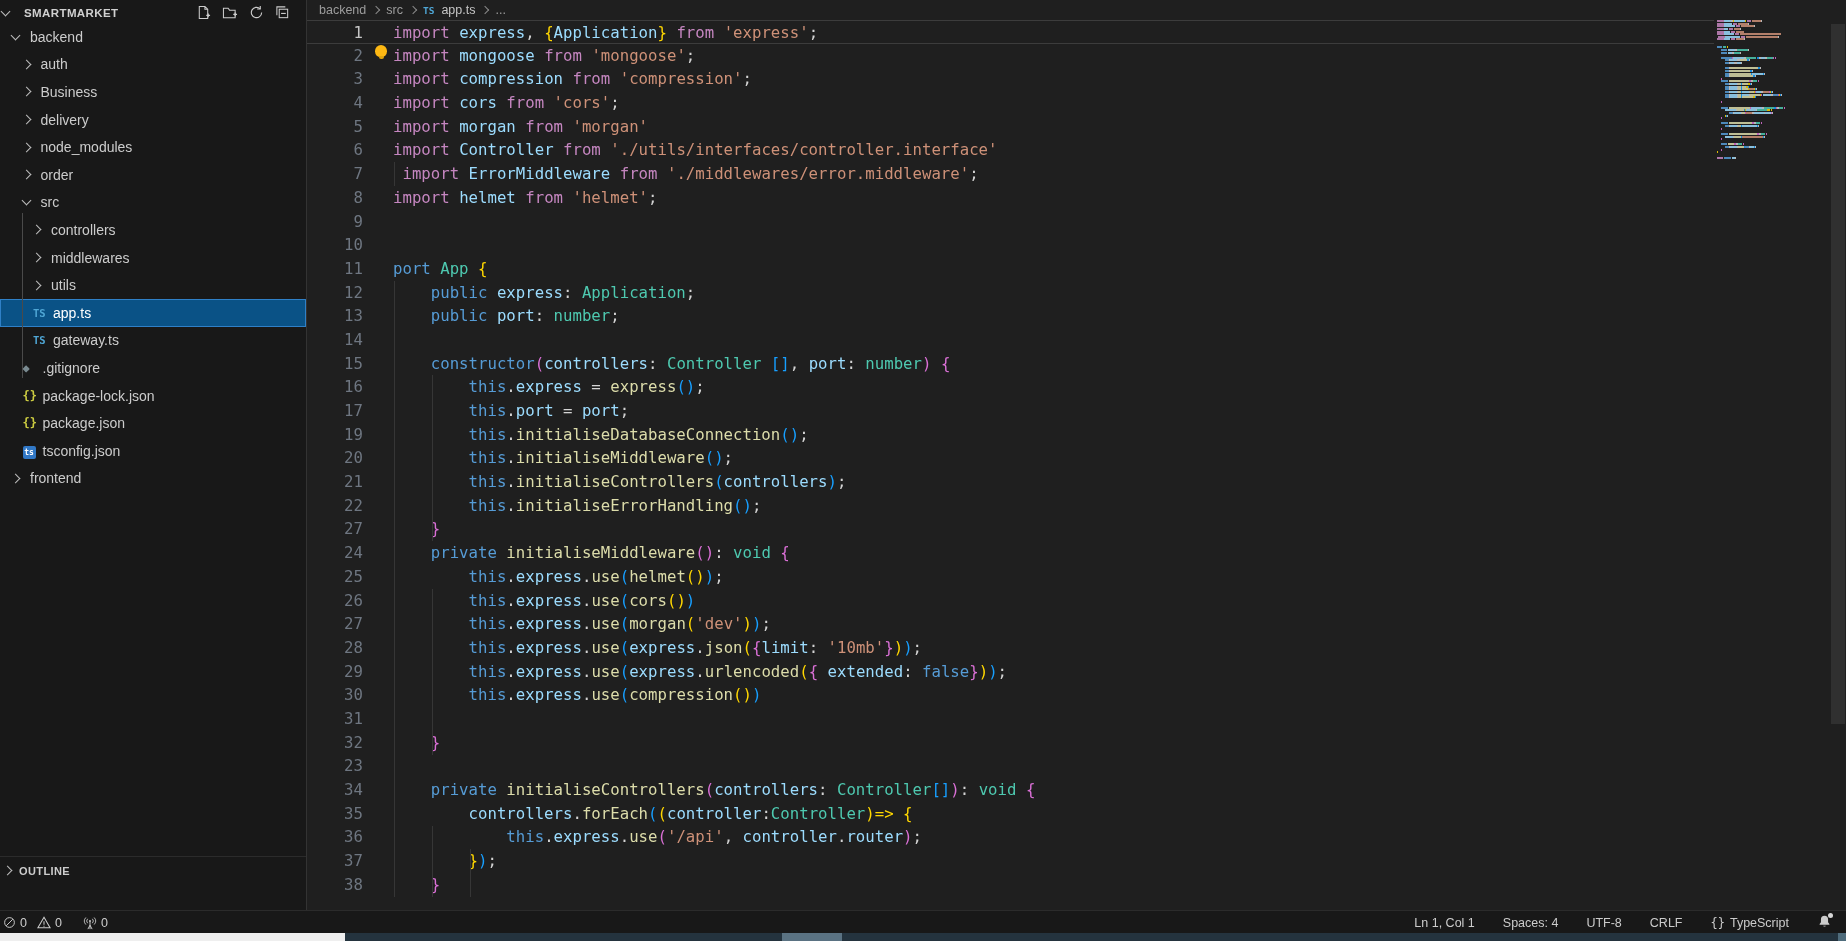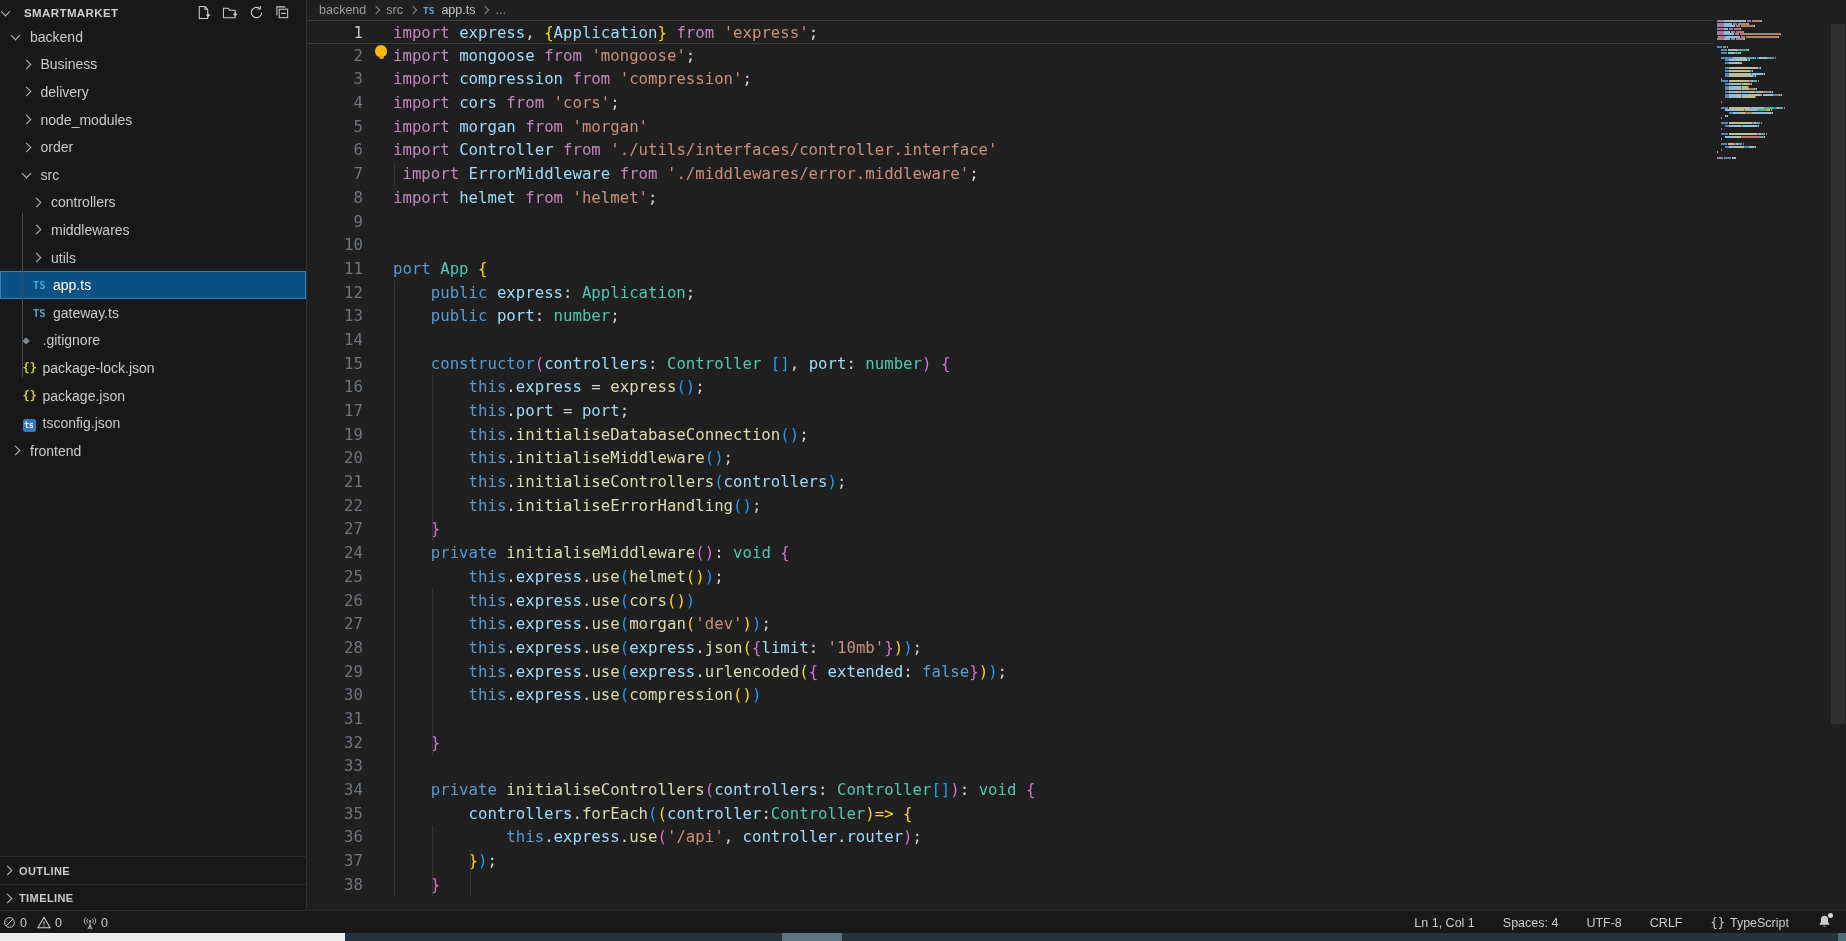--- a/index.html
+++ b/index.html
@@ -97,20 +97,24 @@
           </svg>
       </span>
     </div>
     <div class="tree" id="tree">
         <div class="trow" style="padding-left: 12px;">
           <span class="chev down"></span>
           <span>backend</span>
         </div>
         <div class="trow" style="padding-left: 22.5px;">
           <span class="chev right"></span>
+          <span>auth</span>
+        </div>
+        <div class="trow" style="padding-left: 22.5px;">
+          <span class="chev right"></span>
           <span>Business</span>
         </div>
         <div class="trow" style="padding-left: 22.5px;">
           <span class="chev right"></span>
           <span>delivery</span>
         </div>
         <div class="trow" style="padding-left: 22.5px;">
           <span class="chev right"></span>
           <span>node_modules</span>
         </div>
@@ -160,24 +164,20 @@
         </div>
         <div class="trow" style="padding-left: 12px;">
           <span class="chev right"></span>
           <span>frontend</span>
         </div>
       </div>
     <div class="tguide" style="left:22px;top:213px;height:165px;"></div>
     <div class="sb-section" style="top:856px;">
       <span class="chev right"></span>
       <span>OUTLINE</span>
-    </div>
-    <div class="sb-section" style="top:884px;height:26px;">
-      <span class="chev right"></span>
-      <span>TIMELINE</span>
     </div>
   </div>
 
   <div class="editor">
     <div class="bc">
       <span class="bc-item">backend</span>
       <span class="bchev"></span>
       <span class="bc-item">src</span>
       <span class="bchev"></span>
       <span class="bts">TS</span>
@@ -211,21 +211,21 @@
         <div class="cl"><span class="num">27</span><span class="ctxt"><span style="color: rgb(212, 212, 212);">    </span><span style="color: rgb(218, 112, 214);">}</span></span></div>
         <div class="cl"><span class="num">24</span><span class="ctxt"><span style="color: rgb(212, 212, 212);">    </span><span style="color: rgb(86, 156, 214);">private</span><span style="color: rgb(212, 212, 212);"> </span><span style="color: rgb(220, 220, 170);">initialiseMiddleware</span><span style="color: rgb(218, 112, 214);">()</span><span style="color: rgb(212, 212, 212);">: </span><span style="color: rgb(78, 201, 176);">void</span><span style="color: rgb(212, 212, 212);"> </span><span style="color: rgb(218, 112, 214);">{</span></span></div>
         <div class="cl"><span class="num">25</span><span class="ctxt"><span style="color: rgb(212, 212, 212);">        </span><span style="color: rgb(86, 156, 214);">this</span><span style="color: rgb(212, 212, 212);">.</span><span style="color: rgb(156, 220, 254);">express</span><span style="color: rgb(212, 212, 212);">.</span><span style="color: rgb(220, 220, 170);">use</span><span style="color: rgb(23, 159, 255);">(</span><span style="color: rgb(220, 220, 170);">helmet</span><span style="color: rgb(255, 215, 0);">()</span><span style="color: rgb(23, 159, 255);">)</span><span style="color: rgb(212, 212, 212);">;</span></span></div>
         <div class="cl"><span class="num">26</span><span class="ctxt"><span style="color: rgb(212, 212, 212);">        </span><span style="color: rgb(86, 156, 214);">this</span><span style="color: rgb(212, 212, 212);">.</span><span style="color: rgb(156, 220, 254);">express</span><span style="color: rgb(212, 212, 212);">.</span><span style="color: rgb(220, 220, 170);">use</span><span style="color: rgb(23, 159, 255);">(</span><span style="color: rgb(220, 220, 170);">cors</span><span style="color: rgb(255, 215, 0);">()</span><span style="color: rgb(23, 159, 255);">)</span></span></div>
         <div class="cl"><span class="num">27</span><span class="ctxt"><span style="color: rgb(212, 212, 212);">        </span><span style="color: rgb(86, 156, 214);">this</span><span style="color: rgb(212, 212, 212);">.</span><span style="color: rgb(156, 220, 254);">express</span><span style="color: rgb(212, 212, 212);">.</span><span style="color: rgb(220, 220, 170);">use</span><span style="color: rgb(23, 159, 255);">(</span><span style="color: rgb(220, 220, 170);">morgan</span><span style="color: rgb(255, 215, 0);">(</span><span style="color: rgb(206, 145, 120);">'dev'</span><span style="color: rgb(255, 215, 0);">)</span><span style="color: rgb(23, 159, 255);">)</span><span style="color: rgb(212, 212, 212);">;</span></span></div>
         <div class="cl"><span class="num">28</span><span class="ctxt"><span style="color: rgb(212, 212, 212);">        </span><span style="color: rgb(86, 156, 214);">this</span><span style="color: rgb(212, 212, 212);">.</span><span style="color: rgb(156, 220, 254);">express</span><span style="color: rgb(212, 212, 212);">.</span><span style="color: rgb(220, 220, 170);">use</span><span style="color: rgb(23, 159, 255);">(</span><span style="color: rgb(156, 220, 254);">express</span><span style="color: rgb(212, 212, 212);">.</span><span style="color: rgb(220, 220, 170);">json</span><span style="color: rgb(255, 215, 0);">(</span><span style="color: rgb(218, 112, 214);">{</span><span style="color: rgb(156, 220, 254);">limit</span><span style="color: rgb(212, 212, 212);">: </span><span style="color: rgb(206, 145, 120);">'10mb'</span><span style="color: rgb(218, 112, 214);">}</span><span style="color: rgb(255, 215, 0);">)</span><span style="color: rgb(23, 159, 255);">)</span><span style="color: rgb(212, 212, 212);">;</span></span></div>
         <div class="cl"><span class="num">29</span><span class="ctxt"><span style="color: rgb(212, 212, 212);">        </span><span style="color: rgb(86, 156, 214);">this</span><span style="color: rgb(212, 212, 212);">.</span><span style="color: rgb(156, 220, 254);">express</span><span style="color: rgb(212, 212, 212);">.</span><span style="color: rgb(220, 220, 170);">use</span><span style="color: rgb(23, 159, 255);">(</span><span style="color: rgb(156, 220, 254);">express</span><span style="color: rgb(212, 212, 212);">.</span><span style="color: rgb(220, 220, 170);">urlencoded</span><span style="color: rgb(255, 215, 0);">(</span><span style="color: rgb(218, 112, 214);">{</span><span style="color: rgb(212, 212, 212);"> </span><span style="color: rgb(156, 220, 254);">extended</span><span style="color: rgb(212, 212, 212);">: </span><span style="color: rgb(86, 156, 214);">false</span><span style="color: rgb(218, 112, 214);">}</span><span style="color: rgb(255, 215, 0);">)</span><span style="color: rgb(23, 159, 255);">)</span><span style="color: rgb(212, 212, 212);">;</span></span></div>
         <div class="cl"><span class="num">30</span><span class="ctxt"><span style="color: rgb(212, 212, 212);">        </span><span style="color: rgb(86, 156, 214);">this</span><span style="color: rgb(212, 212, 212);">.</span><span style="color: rgb(156, 220, 254);">express</span><span style="color: rgb(212, 212, 212);">.</span><span style="color: rgb(220, 220, 170);">use</span><span style="color: rgb(23, 159, 255);">(</span><span style="color: rgb(220, 220, 170);">compression</span><span style="color: rgb(255, 215, 0);">()</span><span style="color: rgb(23, 159, 255);">)</span></span></div>
         <div class="cl"><span class="num">31</span><span class="ctxt"></span></div>
         <div class="cl"><span class="num">32</span><span class="ctxt"><span style="color: rgb(212, 212, 212);">    </span><span style="color: rgb(218, 112, 214);">}</span></span></div>
-        <div class="cl"><span class="num">33</span><span class="ctxt"></span></div>
+        <div class="cl"><span class="num">23</span><span class="ctxt"></span></div>
         <div class="cl"><span class="num">34</span><span class="ctxt"><span style="color: rgb(212, 212, 212);">    </span><span style="color: rgb(86, 156, 214);">private</span><span style="color: rgb(212, 212, 212);"> </span><span style="color: rgb(220, 220, 170);">initialiseControllers</span><span style="color: rgb(218, 112, 214);">(</span><span style="color: rgb(156, 220, 254);">controllers</span><span style="color: rgb(212, 212, 212);">: </span><span style="color: rgb(78, 201, 176);">Controller</span><span style="color: rgb(23, 159, 255);">[]</span><span style="color: rgb(218, 112, 214);">)</span><span style="color: rgb(212, 212, 212);">: </span><span style="color: rgb(78, 201, 176);">void</span><span style="color: rgb(212, 212, 212);"> </span><span style="color: rgb(218, 112, 214);">{</span></span></div>
         <div class="cl"><span class="num">35</span><span class="ctxt"><span style="color: rgb(212, 212, 212);">        </span><span style="color: rgb(156, 220, 254);">controllers</span><span style="color: rgb(212, 212, 212);">.</span><span style="color: rgb(220, 220, 170);">forEach</span><span style="color: rgb(23, 159, 255);">(</span><span style="color: rgb(255, 215, 0);">(</span><span style="color: rgb(156, 220, 254);">controller</span><span style="color: rgb(212, 212, 212);">:</span><span style="color: rgb(78, 201, 176);">Controller</span><span style="color: rgb(255, 215, 0);">)</span><span style="color: rgb(255, 215, 0);">=&gt;</span><span style="color: rgb(212, 212, 212);"> </span><span style="color: rgb(255, 215, 0);">{</span></span></div>
         <div class="cl"><span class="num">36</span><span class="ctxt"><span style="color: rgb(212, 212, 212);">            </span><span style="color: rgb(86, 156, 214);">this</span><span style="color: rgb(212, 212, 212);">.</span><span style="color: rgb(156, 220, 254);">express</span><span style="color: rgb(212, 212, 212);">.</span><span style="color: rgb(220, 220, 170);">use</span><span style="color: rgb(218, 112, 214);">(</span><span style="color: rgb(206, 145, 120);">'/api'</span><span style="color: rgb(212, 212, 212);">, </span><span style="color: rgb(156, 220, 254);">controller</span><span style="color: rgb(212, 212, 212);">.</span><span style="color: rgb(156, 220, 254);">router</span><span style="color: rgb(218, 112, 214);">)</span><span style="color: rgb(212, 212, 212);">;</span></span></div>
         <div class="cl"><span class="num">37</span><span class="ctxt"><span style="color: rgb(212, 212, 212);">        </span><span style="color: rgb(255, 215, 0);">}</span><span style="color: rgb(23, 159, 255);">)</span><span style="color: rgb(212, 212, 212);">;</span></span></div>
         <div class="cl"><span class="num">38</span><span class="ctxt"><span style="color: rgb(212, 212, 212);">    </span><span style="color: rgb(218, 112, 214);">}</span></span></div>
       </div>
 
     <div class="iguide" style="left:87px;top:162px;height:24px;"></div>
     <div class="iguide" style="left:87px;top:281px;height:616px;"></div>
     <div class="iguide" style="left:125px;top:375px;height:166px;"></div>

